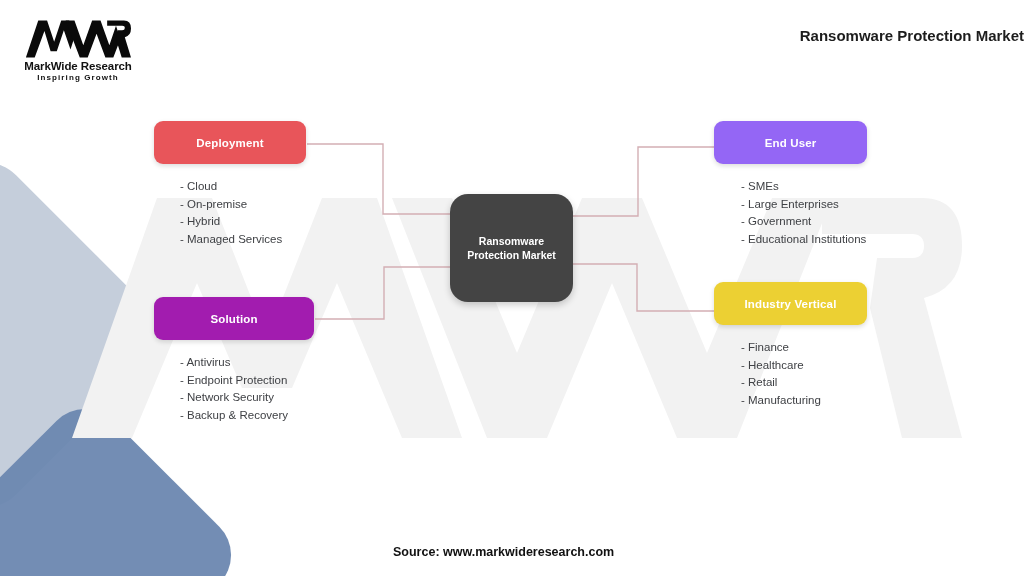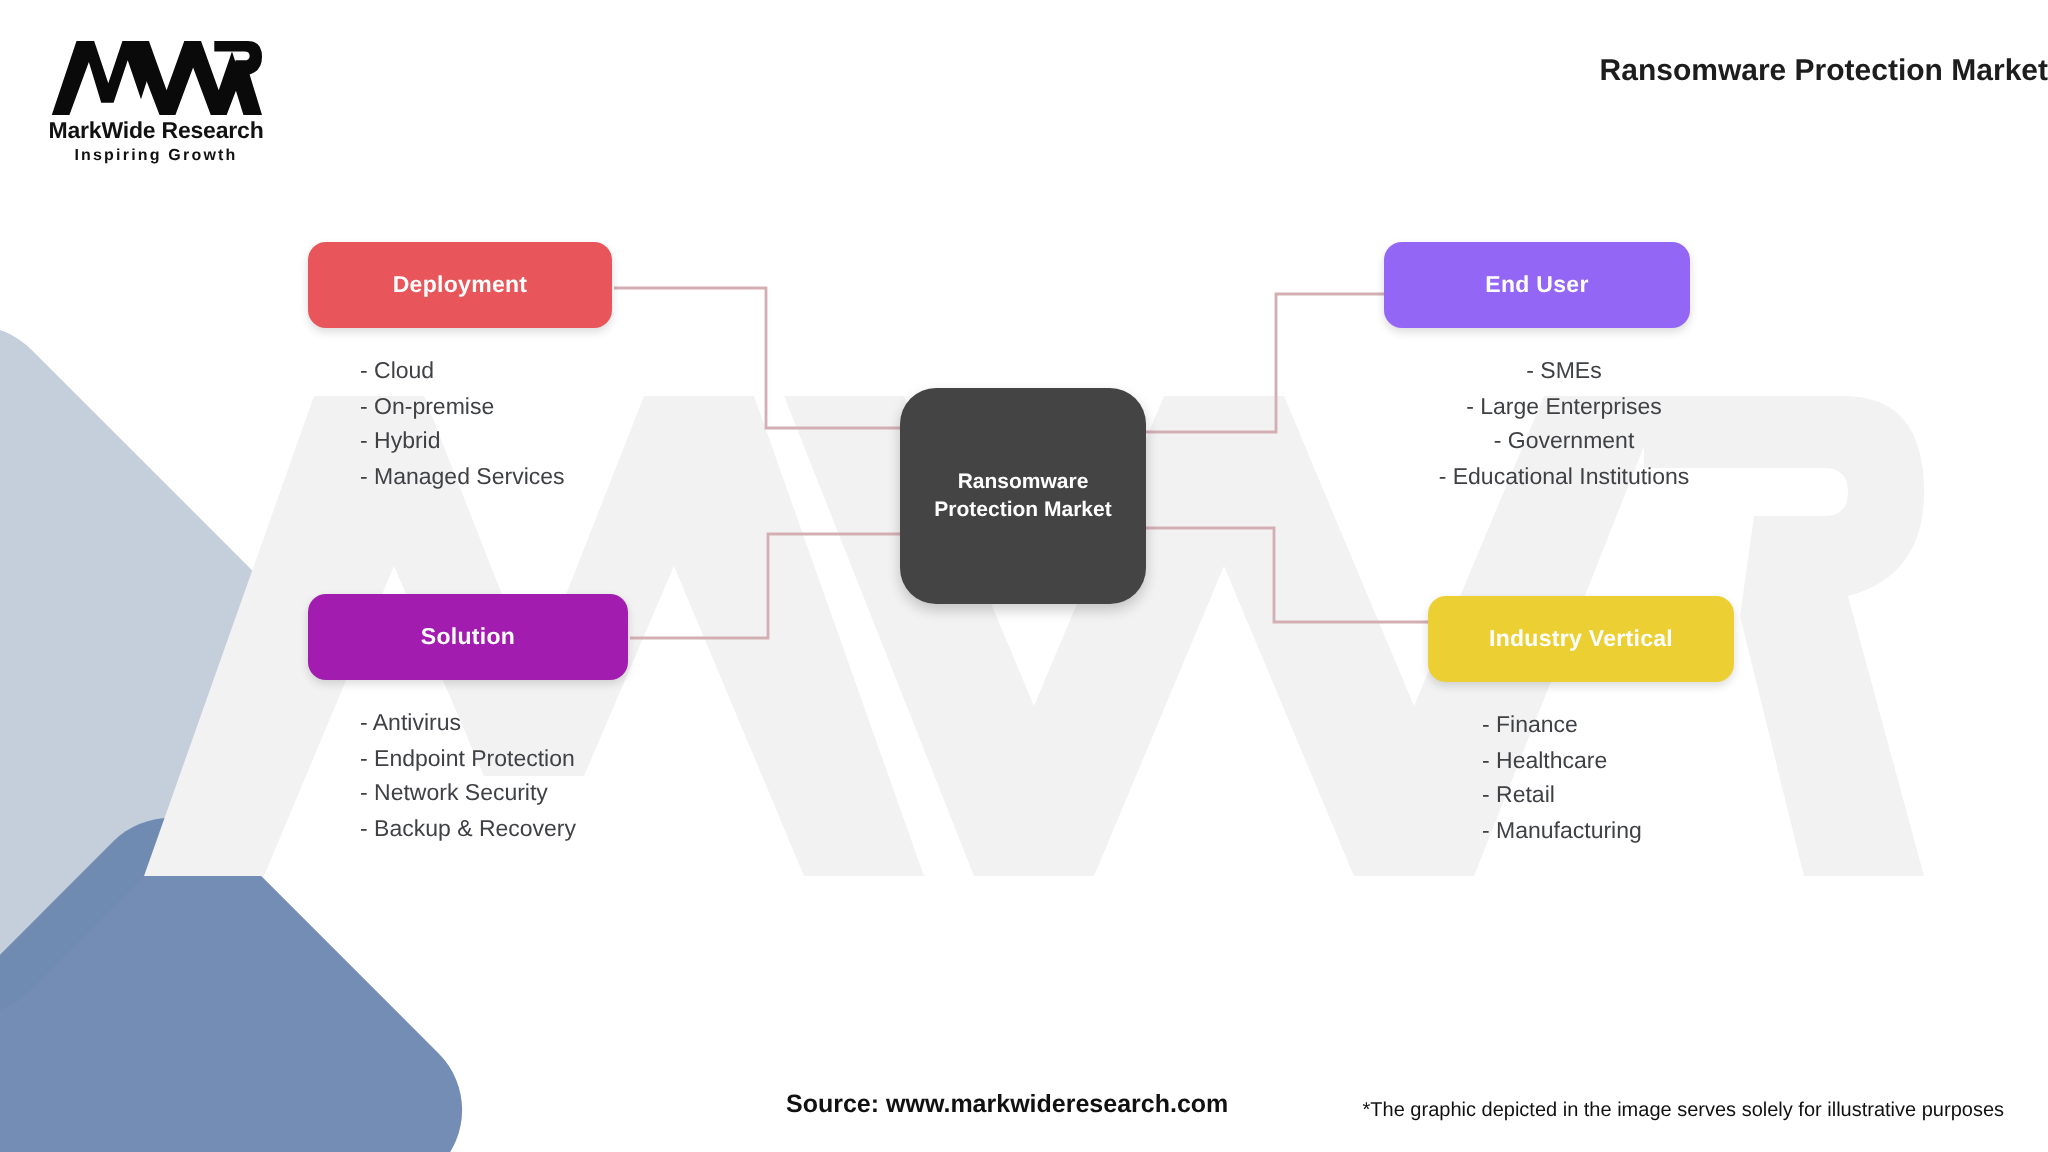--- a/index.html
+++ b/index.html
@@ -130,22 +130,22 @@
   }
   .node-list-item {
     font-size: 11.5px;
     color: #3f4145;
     line-height: 17.6px;
     white-space: nowrap;
   }
 
   #node-deployment      { left: 154px; top: 121px; width: 152px; }
   #node-solution        { left: 154px; top: 297px; width: 160px; }
-  #node-end-user        { left: 692px; top: 121px; width: 153px; text-align: center; }
-  #node-industry-vertical { left: 714px; top: 298px; width: 153px; }
+  #node-end-user        { left: 714px; top: 121px; width: 153px; }
+  #node-industry-vertical { left: 714px; top: 282px; width: 153px; }
   #node-end-user .node-list,
   #node-industry-vertical .node-list { padding-left: 27px; }
 
   .center-node {
     position: absolute;
     left: 450px;
     top: 194px;
     width: 123px;
     height: 108px;
     background: #444444;
@@ -277,15 +277,14 @@
     </div>
     <div class="node-list">
       <div class="node-list-item">- Finance</div>
       <div class="node-list-item">- Healthcare</div>
       <div class="node-list-item">- Retail</div>
       <div class="node-list-item">- Manufacturing</div>
     </div>
   </div>
 
   <div class="source">Source: www.markwideresearch.com</div>
-  <div class="disclaimer">*The graphic depicted in the image serves solely for illustrative purposes</div>
 
 </div>
 
 </body></html>

